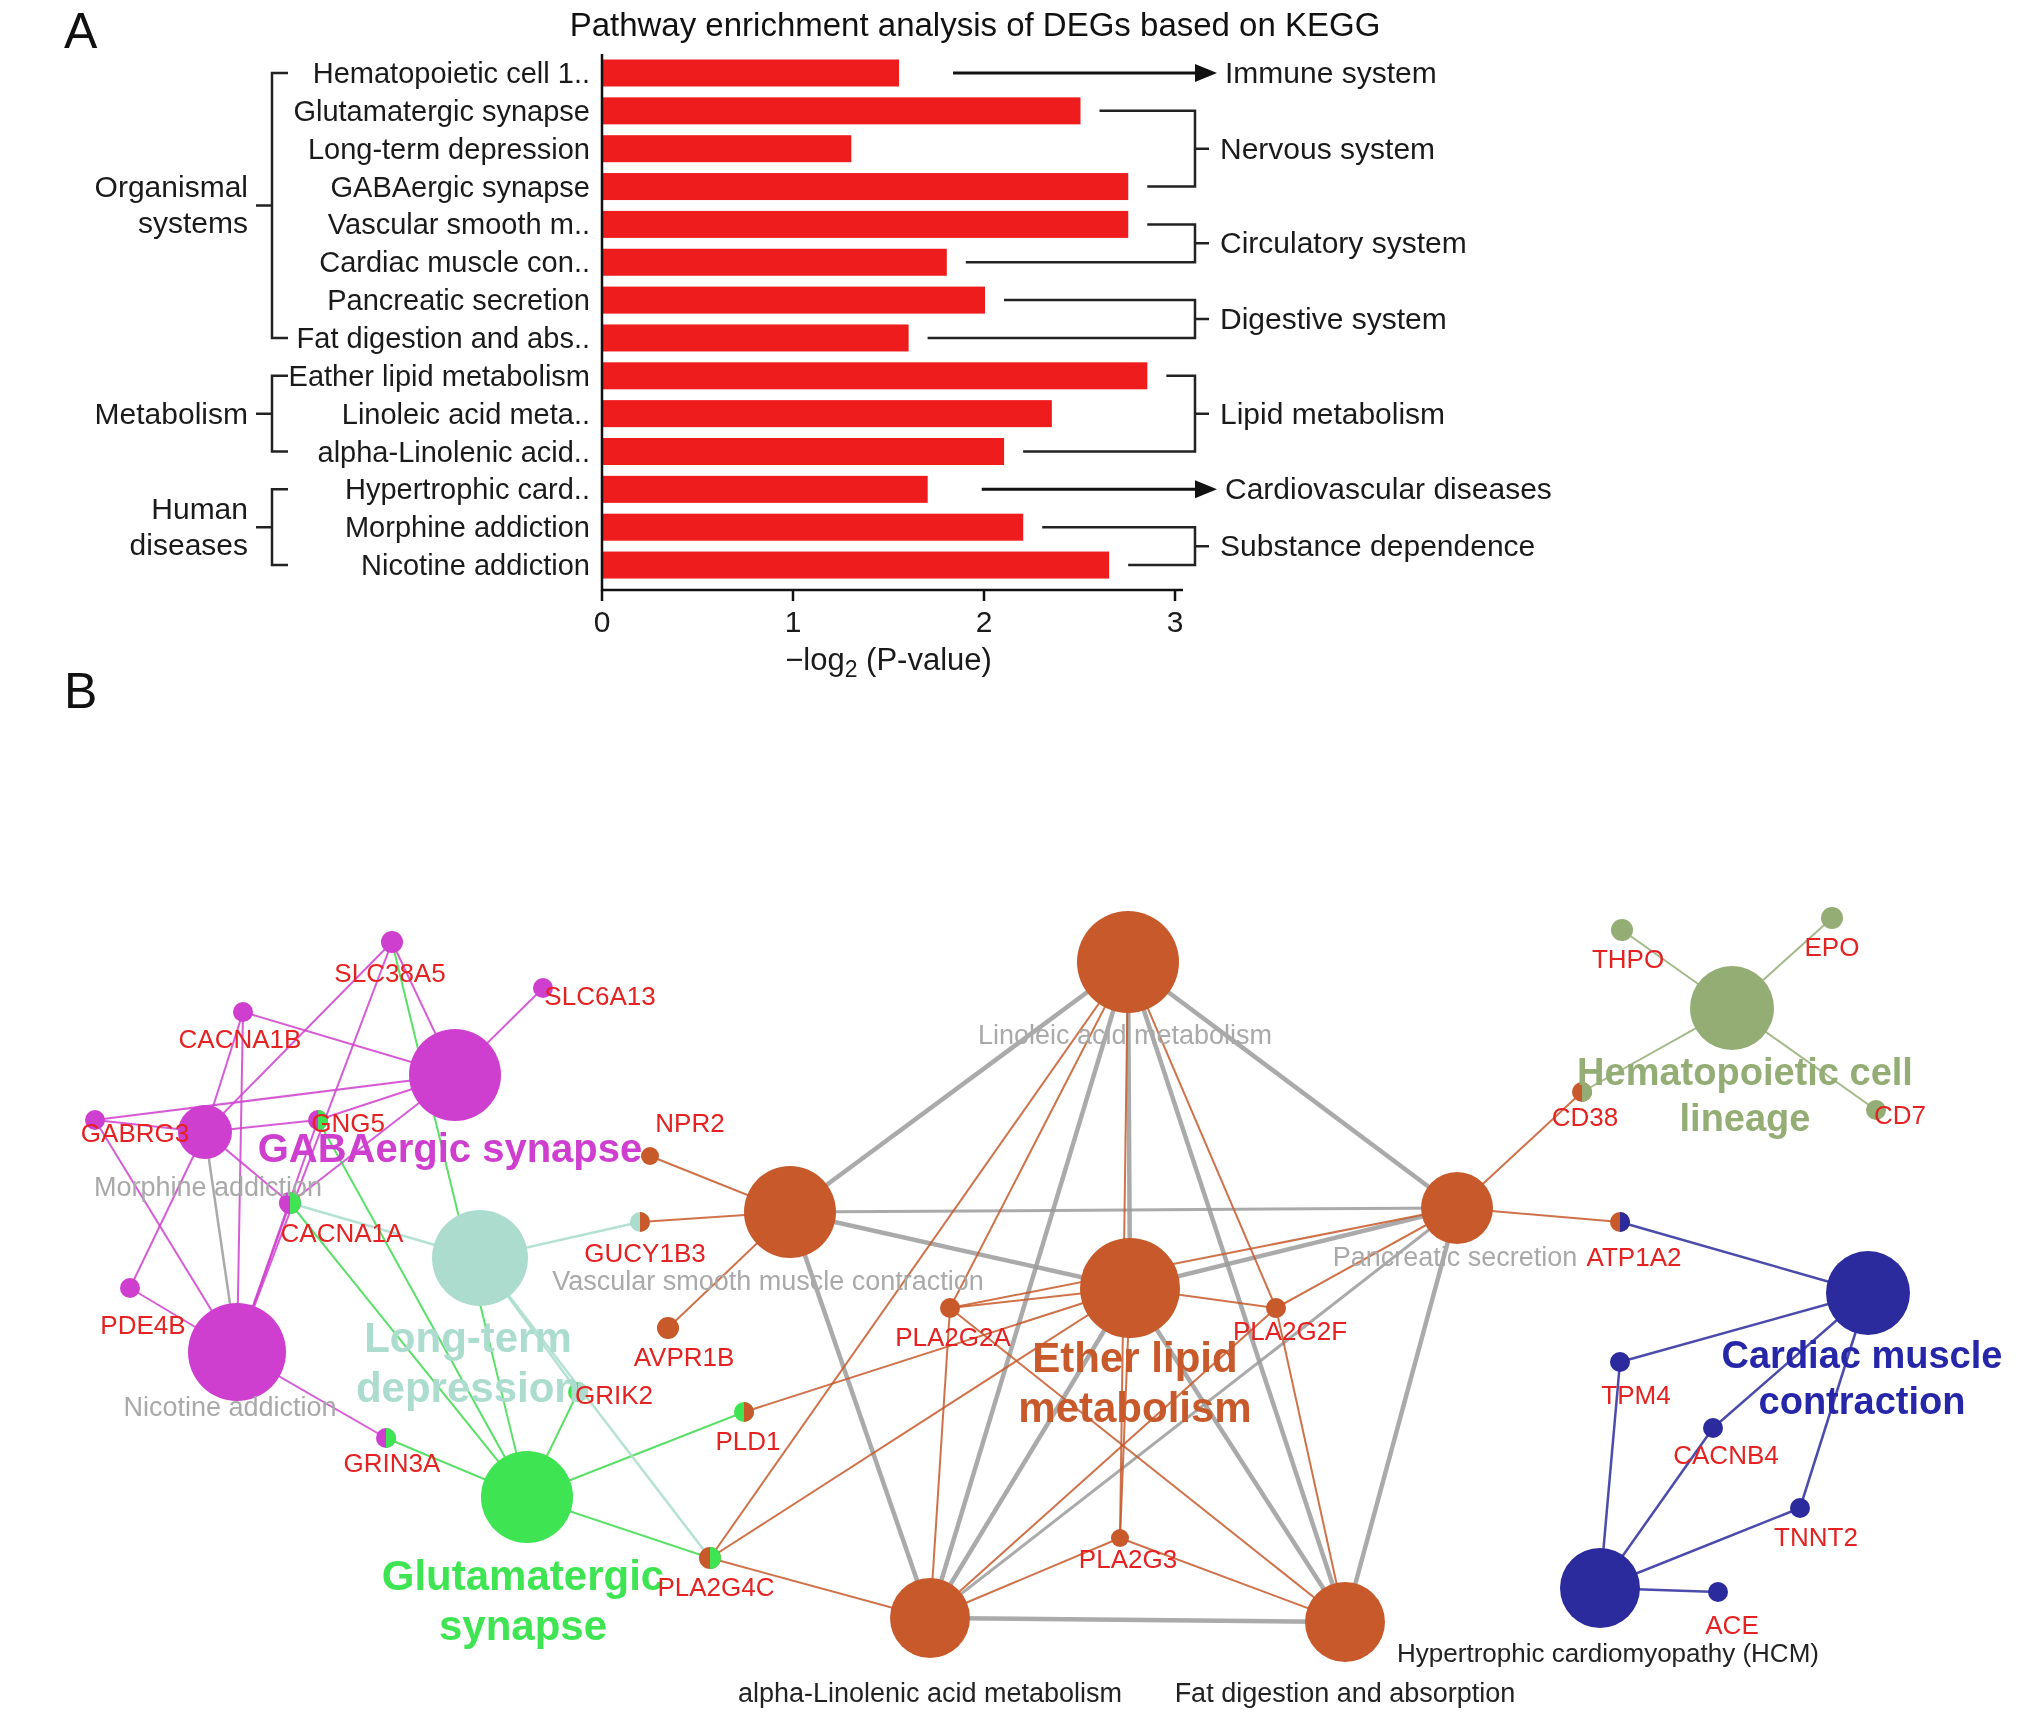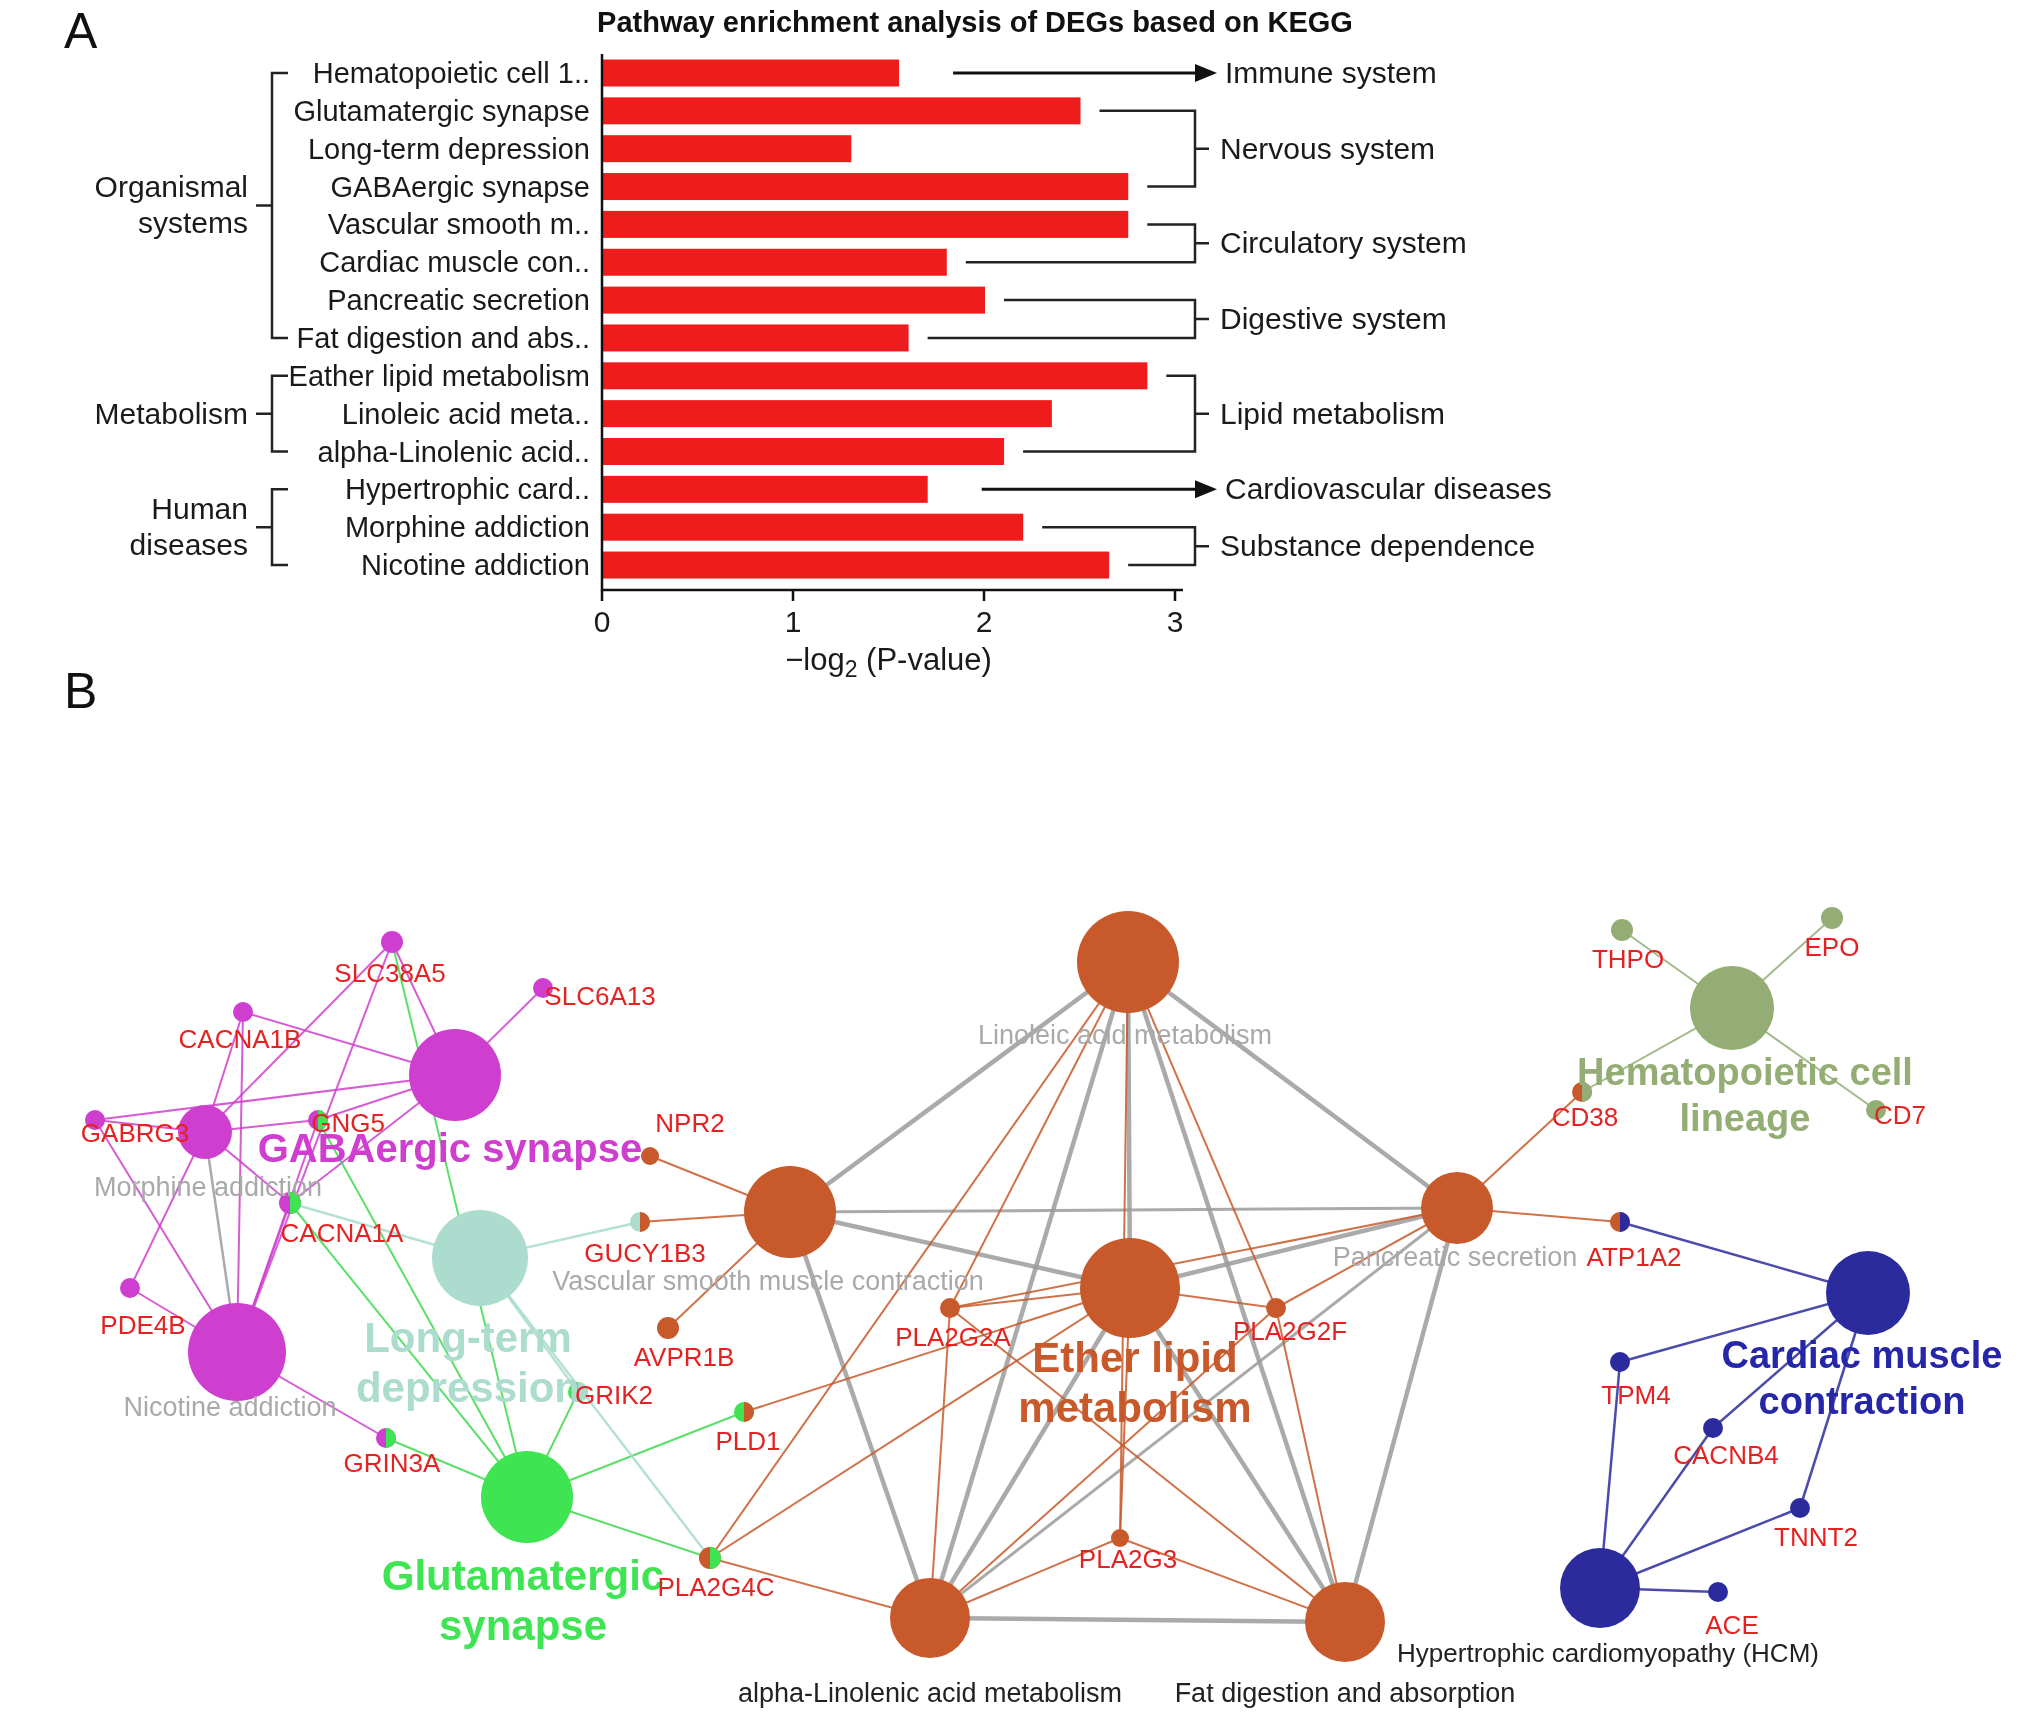--- a/index.html
+++ b/index.html
@@ -1,21 +1,21 @@
 <!DOCTYPE html>
 <html><head>
 <meta charset="utf-8">
 <style>
   html,body{margin:0;padding:0;background:#ffffff;}
   body{font-family:"Liberation Sans",sans-serif;}
   .page{position:relative;width:2032px;height:1713px;background:#ffffff;overflow:hidden;}
   .panel-letter{position:absolute;font-size:50px;color:#111;font-weight:400;}
   #panel-a-letter{left:64px;top:2px;}
   #panel-b-letter{left:64px;top:662px;}
-  #figure-title{position:absolute;left:500px;top:6px;width:950px;text-align:center;font-size:29px;color:#111;font-weight:bold;}
+  #figure-title{position:absolute;left:500px;top:6px;width:950px;text-align:center;font-size:33px;color:#111;}
   svg{position:absolute;left:0;top:0;}
   svg text{font-family:"Liberation Sans",sans-serif;}
 </style>
 </head>
 <body>
 
 <div class="page">
   <div class="panel-letter" id="panel-a-letter">A</div>
   <div class="panel-letter" id="panel-b-letter">B</div>
   <div id="figure-title">Pathway enrichment analysis of DEGs based on KEGG</div>

